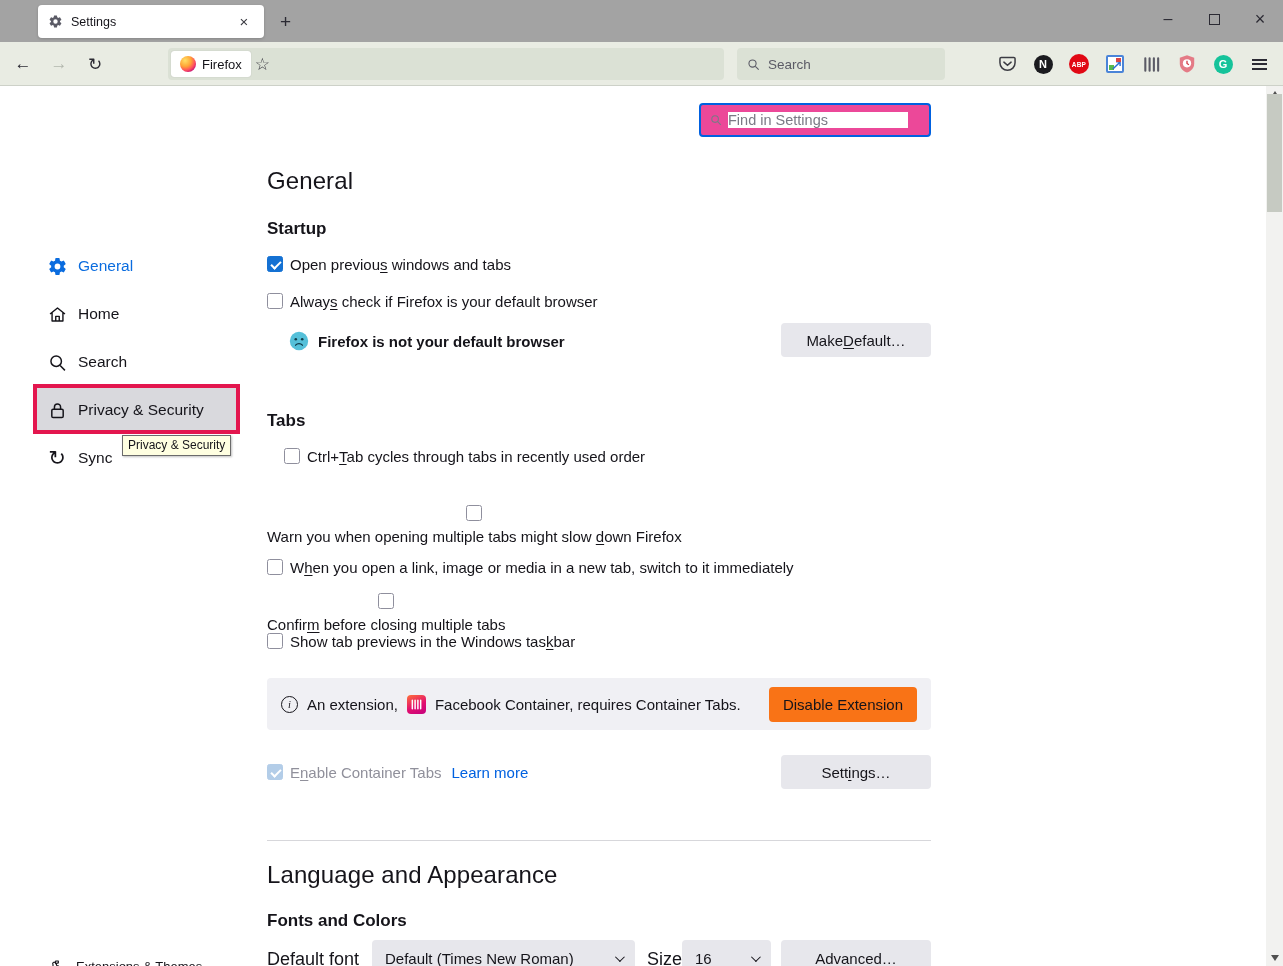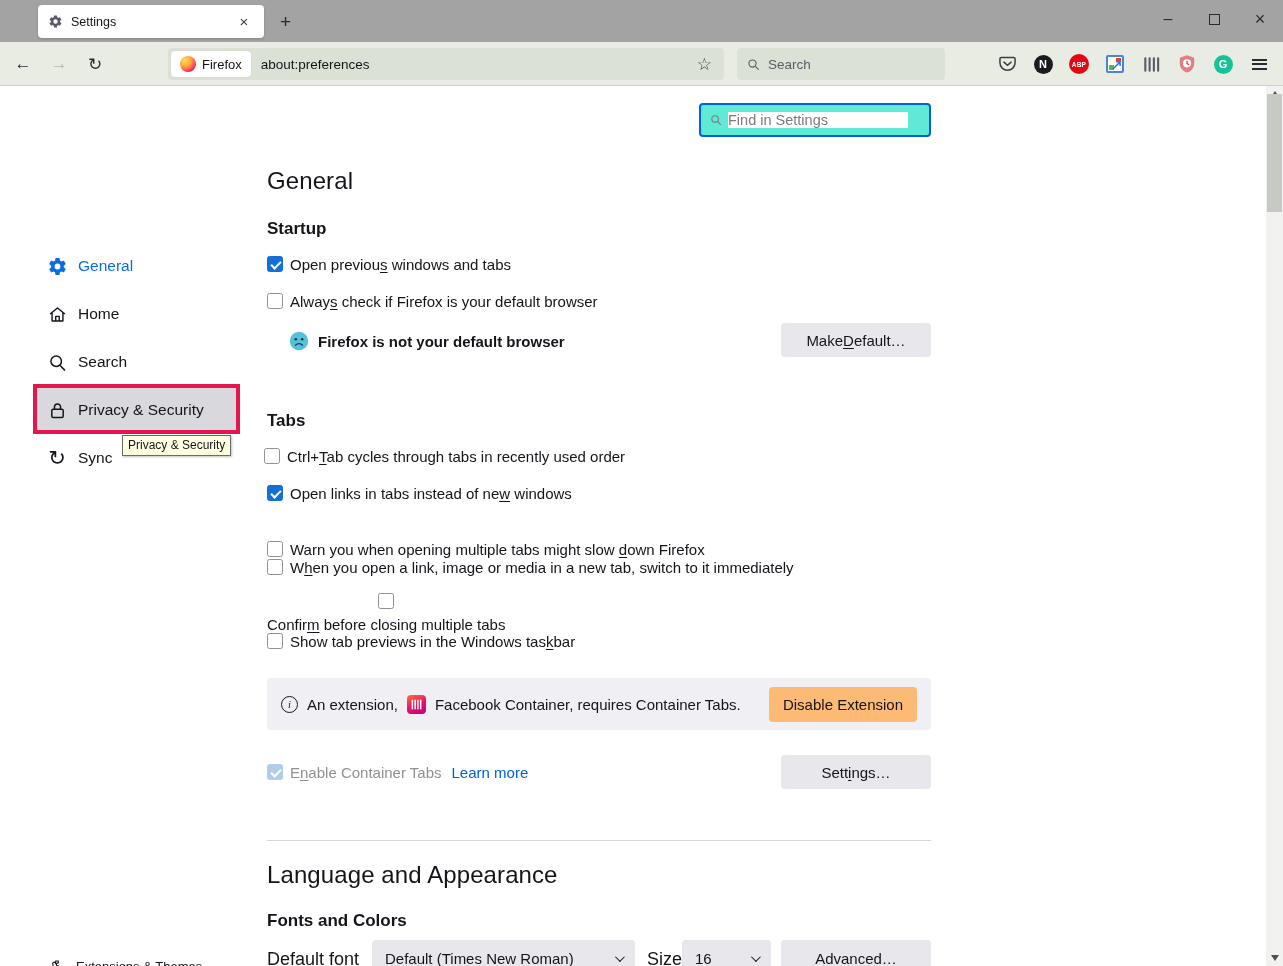--- a/index.html
+++ b/index.html
@@ -61,21 +61,21 @@
   
   .side-row { position:absolute; left:33px; width:207px; height:48px; display:flex; align-items:center; padding-left:13px; gap:10px; font-size:15.5px; z-index:2; }
   .side-row .ic { width:22px; height:22px; display:flex; align-items:center; justify-content:center; }
   .side-row.active { color:#0a6cdf; }
   .redbox { position:absolute; left:33px; top:298px; width:207px; height:50px; border:4px solid #e3164e; background:#d9d9dd; z-index:1; }
   .tooltip { position:absolute; left:122px; top:349px; background:#ffffe1; border:1px solid #6b6b6b; font-size:12px; padding:2px 5px 3px; z-index:3; box-shadow:1px 1px 2px rgba(0,0,0,.25); }
   .foot-row { position:absolute; left:33px; width:207px; height:32px; display:flex; align-items:center; padding-left:15px; gap:11px; font-size:13px; }
   .foot-row .ic { width:17px; height:17px; display:flex; align-items:center; justify-content:center; }
 
   
-  .find { position:absolute; left:699px; top:103px; width:232px; height:34px; border:2px solid #0061e0; border-radius:4px; background:#5eead4; display:flex; align-items:center; padding:0 9px; gap:6px; }
+  .find { position:absolute; left:699px; top:103px; width:232px; height:34px; border:2px solid #0061e0; border-radius:4px; background:#ec4899; display:flex; align-items:center; padding:0 9px; gap:6px; }
   .find input { border:none; outline:none; font-size:14.5px; width:180px; font-family:inherit; }
   .find input::placeholder { color:#7a7a85; }
   h1 { font-size:24px; font-weight:400; letter-spacing:.1px; }
   h2 { font-size:17px; font-weight:700; }
   .cbrow { display:flex; align-items:center; gap:7px; font-size:15px; height:22px; }
   .cb { position:relative; width:16px; height:16px; border:1px solid #8f8f9d; border-radius:2.5px; background:#fff; flex:none; }
   .cb.checked { background:#1471d3; border-color:#1471d3; }
   .cb.checked::after { content:""; position:absolute; left:3px; top:3.6px; width:8px; height:4px; border-left:2px solid #fff; border-bottom:2px solid #fff; transform:rotate(-45deg); }
   .cb.dim { background:#b3cde8; border-color:#b3cde8; }
   u { text-underline-offset:2px; }
@@ -123,21 +123,20 @@
 <div class="toolbar"></div>
 <div class="navbtn" style="left:8px;">←</div>
 <div class="navbtn fwd" style="left:44px;">→</div>
 <div class="navbtn" style="left:80px;">↻</div>
 
 <div class="urlbar">
   <span class="chip">
     <span class="ff-logo"></span>
     <span class="chip-label">Firefox</span>
   </span>
-  <span class="url-text">about:preferences</span>
   <span class="star">☆</span>
 </div>
 
 <div class="searchbar">
   <span>
     <svg width="13" height="13" viewBox="0 0 20 20">
         <circle cx="8.5" cy="8.5" r="5.5" fill="none" stroke="#5b5b66" stroke-width="1.7"></circle>
         <path d="M12.8 12.8 18 18" stroke="#5b5b66" stroke-width="1.7"></path>
       </svg>
   </span>
@@ -268,29 +267,25 @@
     <span style="font-weight:700; font-size:15px;">Firefox is not your default browser</span>
   </div>
   <button class="btn abs" style="left:781px; top:237px; width:150px; height:34px;">
     <span>Make </span>
       <u>D</u>
       <span>efault…</span>
   </button>
 
   <h2 class="abs" style="left:267px; top:325px;">Tabs</h2>
 
-  <div class="cbrow abs" style="left:264px; top:359px;">
+  <div class="cbrow abs" style="left:284px; top:359px;">
     <span class="cb"></span>
     <span><span>Ctrl+</span><u>T</u><span>ab cycles through tabs in recently used order</span></span>
   </div>
-  <div class="cbrow abs" style="left:267px; top:396px;">
-    <span class="cb checked"></span>
-    <span><span>Open links in tabs instead of ne</span><u>w</u><span> windows</span></span>
-  </div>
-  <div class="cbrow abs" style="left:267px; top:452px;">
+  <div class="cbrow abs" style="left:267px; top:419px;flex-direction:column;">
     <span class="cb"></span>
     <span><span>Warn you when opening multiple tabs might slow </span><u>d</u><span>own Firefox</span></span>
   </div>
   <div class="cbrow abs" style="left:267px; top:470px;">
     <span class="cb"></span>
     <span><span>W</span><u>h</u><span>en you open a link, image or media in a new tab, switch to it immediately</span></span>
   </div>
   <div class="cbrow abs" style="left:267px; top:507px;flex-direction:column;">
     <span class="cb"></span>
     <span><span>Confir</span><u>m</u><span> before closing multiple tabs</span></span>
@@ -304,21 +299,21 @@
     <span class="info-ic">i</span>
     <span>An extension,</span>
     <span class="fbc-ic">
       <svg width="13" height="13" viewBox="0 0 14 14">
           <g stroke="#fff" stroke-width="1.6" stroke-linecap="round">
             <path d="M2.5 2.5v9M5.5 2.5v9M8.5 2.5v9M11.5 2.5v9"></path>
           </g>
         </svg>
     </span>
     <span style="flex:1;">Facebook Container, requires Container Tabs.</span>
-    <button class="btn" style="width:148px; height:35px; background:#fdba74; flex:none;">Disable Extension</button>
+    <button class="btn" style="width:148px; height:35px; background:#f97316; flex:none;">Disable Extension</button>
   </div>
 
   <div class="cbrow abs" style="left:267px; top:675px;">
     <span class="cb dim checked"></span>
     <span class="dim-label"><span>E</span><u>n</u><span>able Container Tabs</span></span>
     <a class="link" style="margin-left:3px; text-decoration:none;">Learn more</a>
   </div>
   <button class="btn abs" style="left:781px; top:669px; width:150px; height:34px;">
     <span>Sett</span>
       <u>i</u>

